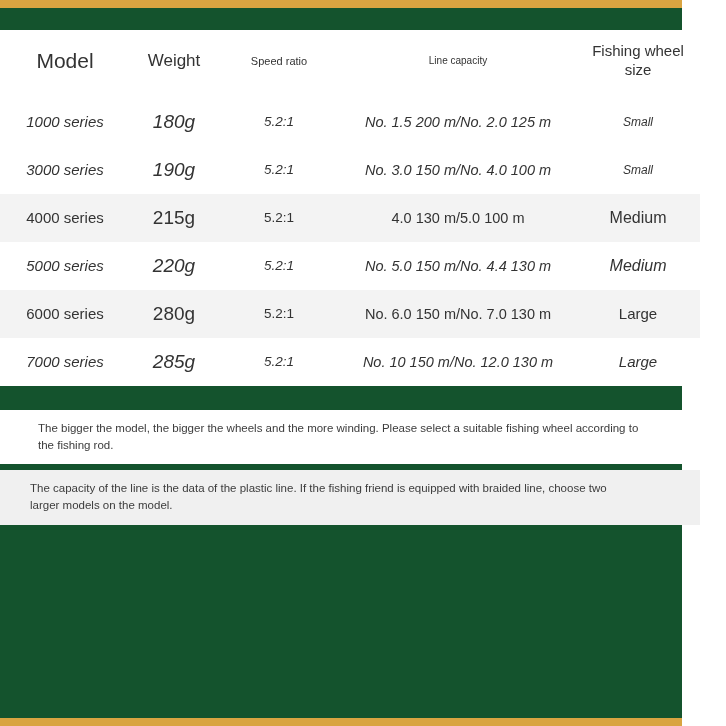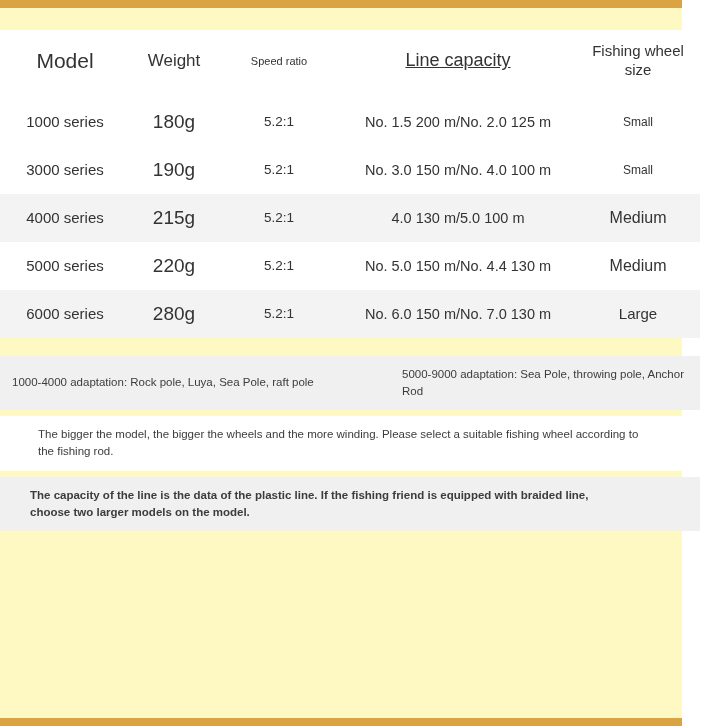--- a/index.html
+++ b/index.html
@@ -11,21 +11,21 @@
     height: 726px;
     background: #ffffff;
     font-family: "Liberation Sans", sans-serif;
     color: #2b2b2b;
     overflow: hidden;
   }
   .page {
     position: relative;
     width: 682px;
     height: 726px;
-    background: #fef9c3;
+    background: #14532d;
     box-sizing: border-box;
   }
   
   .edge-bar {
     position: absolute;
     left: 0;
     width: 100%;
     height: 8px;
     background: #d9a441;
   }
@@ -59,36 +59,36 @@
     background: #ffffff;
     font-weight: normal;
     color: #333333;
     padding: 12px 4px 18px 4px;
     vertical-align: middle;
     text-align: center;
   }
   th.h-model { font-size: 21px; }
   th.h-weight { font-size: 17px; }
   th.h-ratio { font-size: 11px; }
-  th.h-line { font-size: 18px; text-decoration: underline; }
+  th.h-line { font-size: 10px; }
   th.h-size {
     font-size: 15px;
     text-align: left;
     padding-left: 8px;
     line-height: 1.25;
   }
 
   table.spec tbody td {
     text-align: center;
     padding: 0;
     height: 48px;
     vertical-align: middle;
     color: #333333;
   }
-  tbody tr.odd td { background: #ffffff; }
+  tbody tr.odd td { background: #ffffff; font-style: italic; }
   tbody tr.even td { background: #f3f3f3; }
 
   td.model { font-size: 15px; }
   td.weight { font-size: 19px; }
   td.ratio { font-size: 13.5px; }
   td.line { font-size: 14.5px; }
   td.size-small { font-size: 12px; }
   td.size-medium { font-size: 16px; }
   td.size-large { font-size: 15px; }
   td.size-muted { color: #8d8d8d; }
@@ -114,21 +114,21 @@
   }
   .note-split .col-left {
     flex: 0 0 372px;
     padding-top: 8px;
   }
   .note-split .col-right {
     flex: 1 1 auto;
   }
 
   .note.indent-1 { padding-left: 38px; padding-right: 60px; }
-  .note.indent-2 { padding-left: 30px; padding-right: 84px; font-weight: bold; }
+  .note.indent-2 { padding-left: 30px; padding-right: 84px; }
   .note.indent-3 { padding-left: 126px; padding-right: 60px; padding-top: 14px; padding-bottom: 14px;}
 
   .note-gap { height: 6px; }
 </style>
 </head>
 <body>
 
 <div class="page">
 
   <div class="edge-bar top"></div>
@@ -181,31 +181,32 @@
           <td class="line">No. 5.0 150 m/No. 4.4 130 m</td>
           <td class="size-medium">Medium</td>
         </tr>
         <tr class="even">
           <td class="model">6000 series</td>
           <td class="weight">280g</td>
           <td class="ratio">5.2:1</td>
           <td class="line">No. 6.0 150 m/No. 7.0 130 m</td>
           <td class="size-large">Large</td>
         </tr>
+        <tr class="odd">
+          <td class="model">7000 series</td>
+          <td class="weight">285g</td>
+          <td class="ratio">5.2:1</td>
+          <td class="line">No. 10 150 m/No. 12.0 130 m</td>
+          <td class="size-large">Large</td>
+        </tr>
       </tbody>
     </table>
 
     <div class="notes">
 
-      <div class="note shaded">
-        <div class="note-split">
-          <div class="col-left">1000-4000 adaptation: Rock pole, Luya, Sea Pole, raft pole</div>
-          <div class="col-right">5000-9000 adaptation: Sea Pole, throwing pole, Anchor Rod</div>
-        </div>
-      </div>
 
       <div class="note-gap"></div>
 
       <div class="note plain indent-1">The bigger the model, the bigger the wheels and the more winding. Please select a suitable fishing wheel according to the fishing rod.</div>
 
       <div class="note-gap"></div>
 
       <div class="note shaded indent-2">The capacity of the line is the data of the plastic line. If the fishing friend is equipped with braided line, choose two larger models on the model.</div>
 
       <div class="note-gap"></div>

